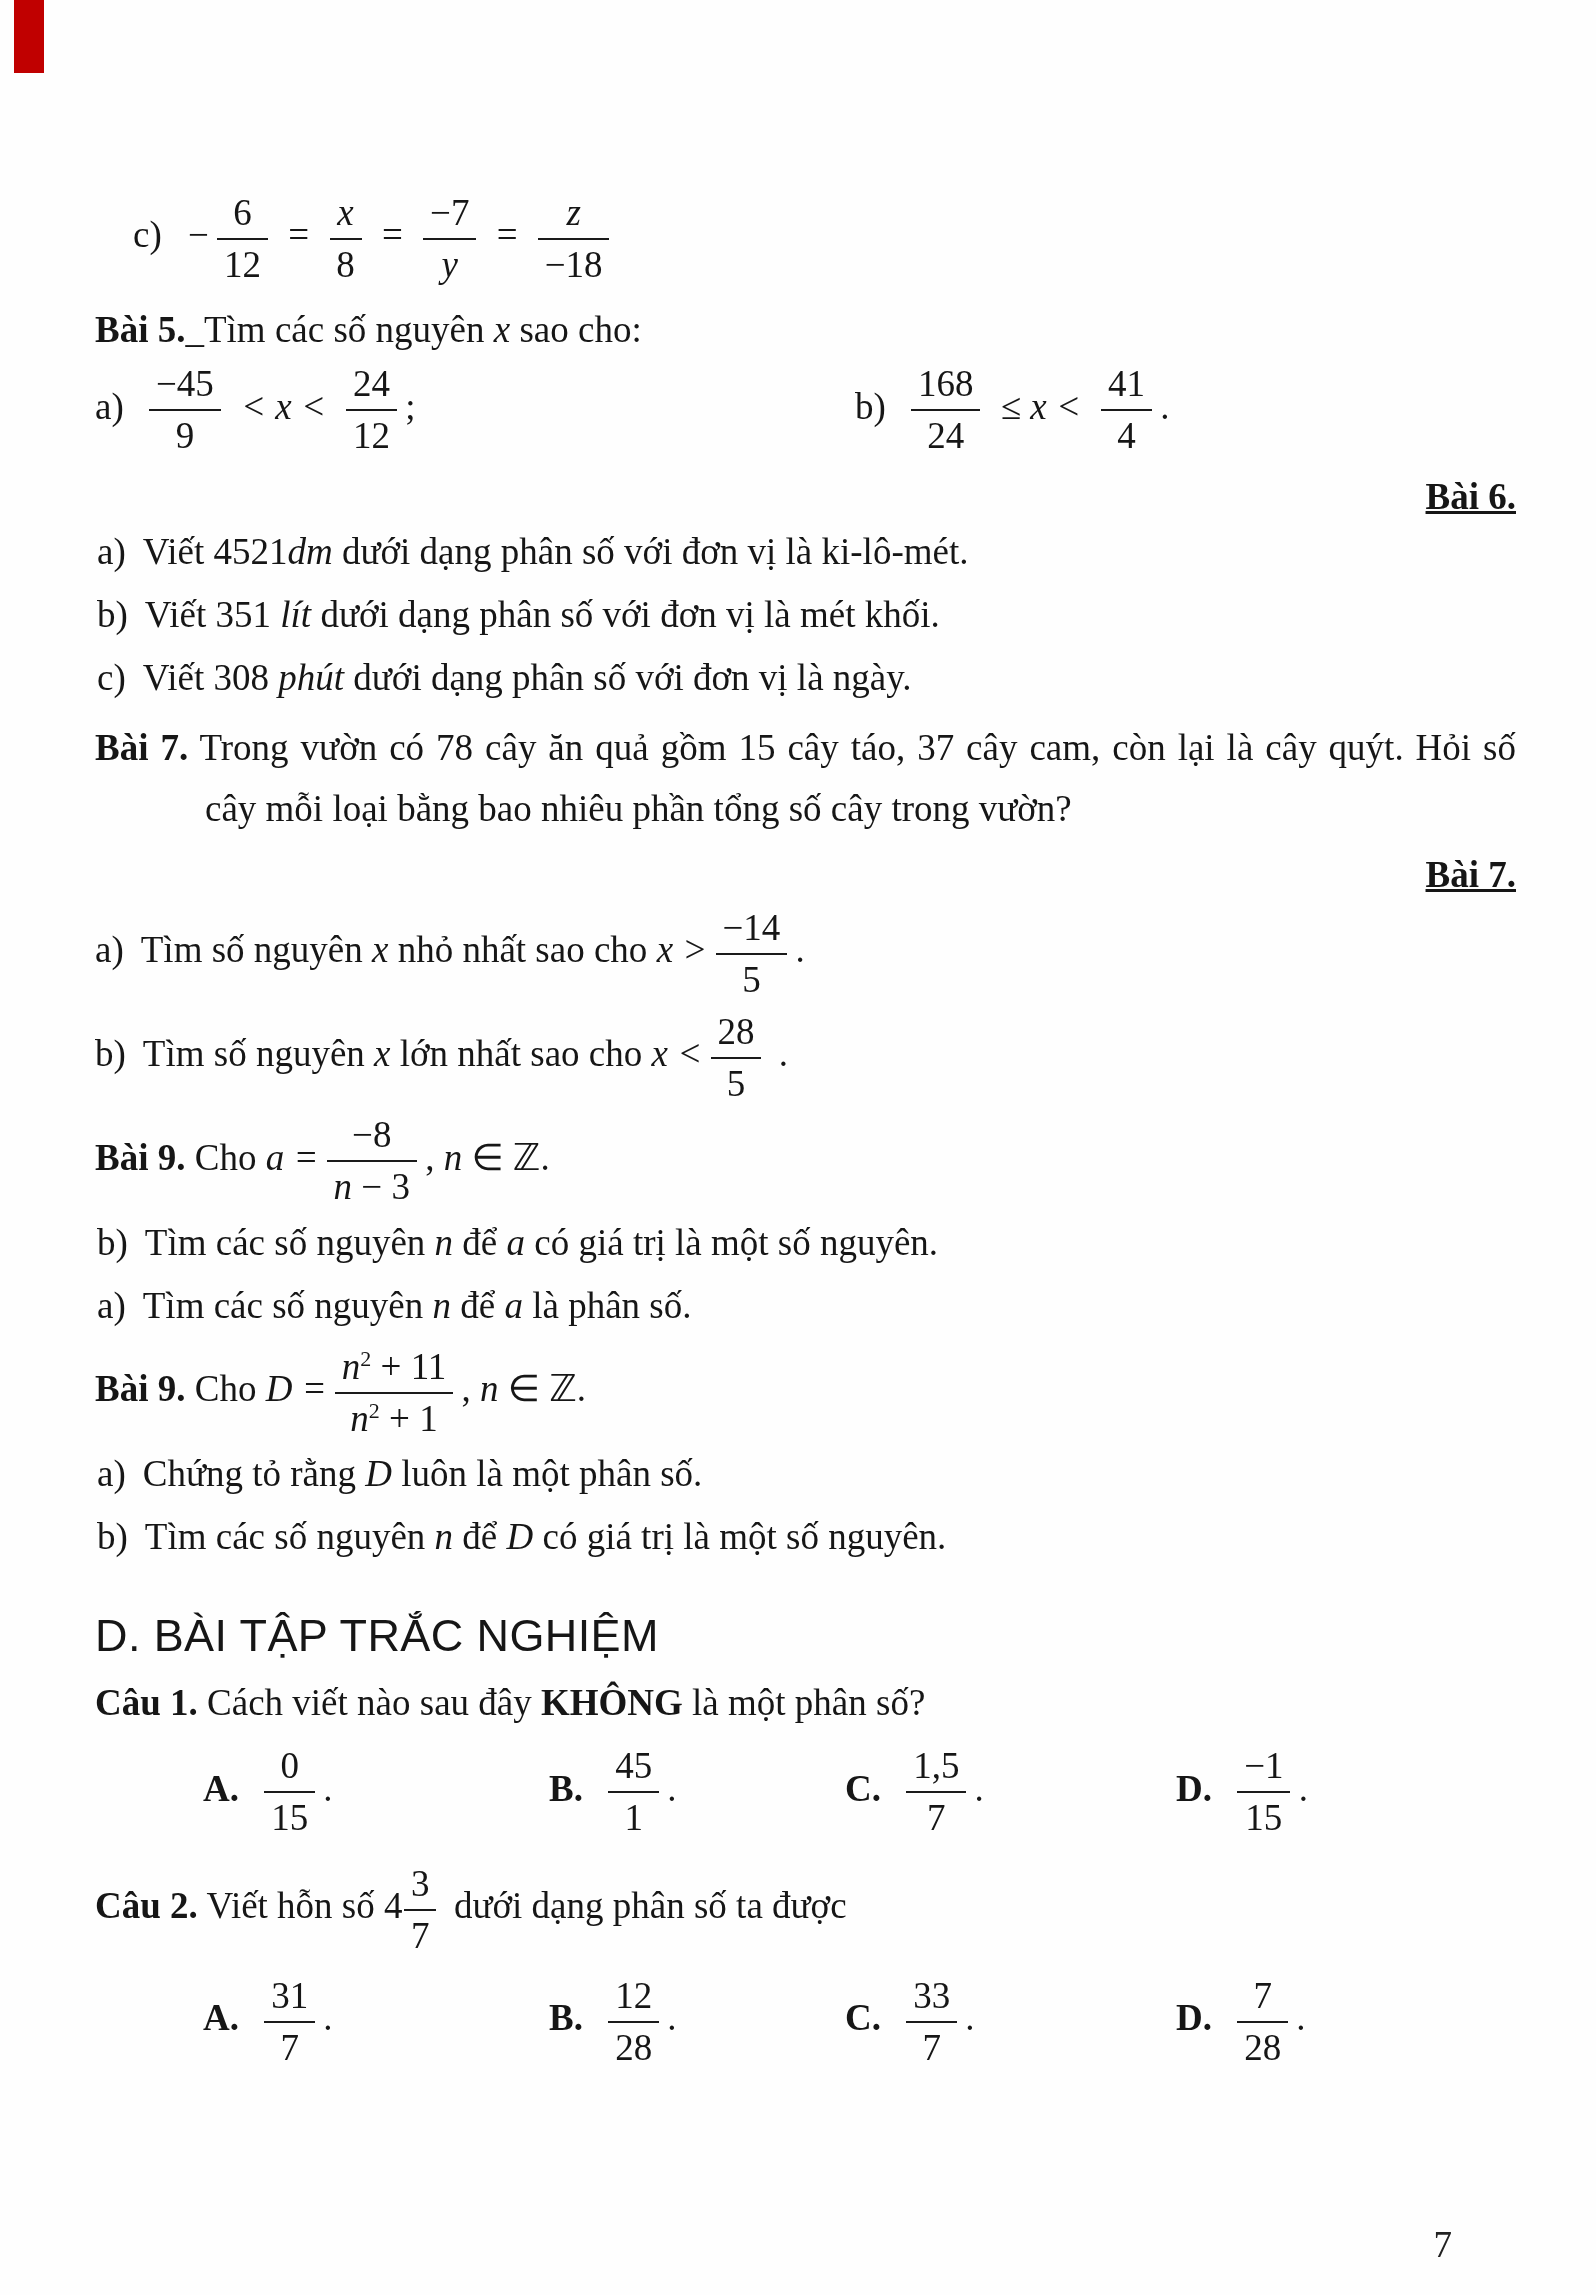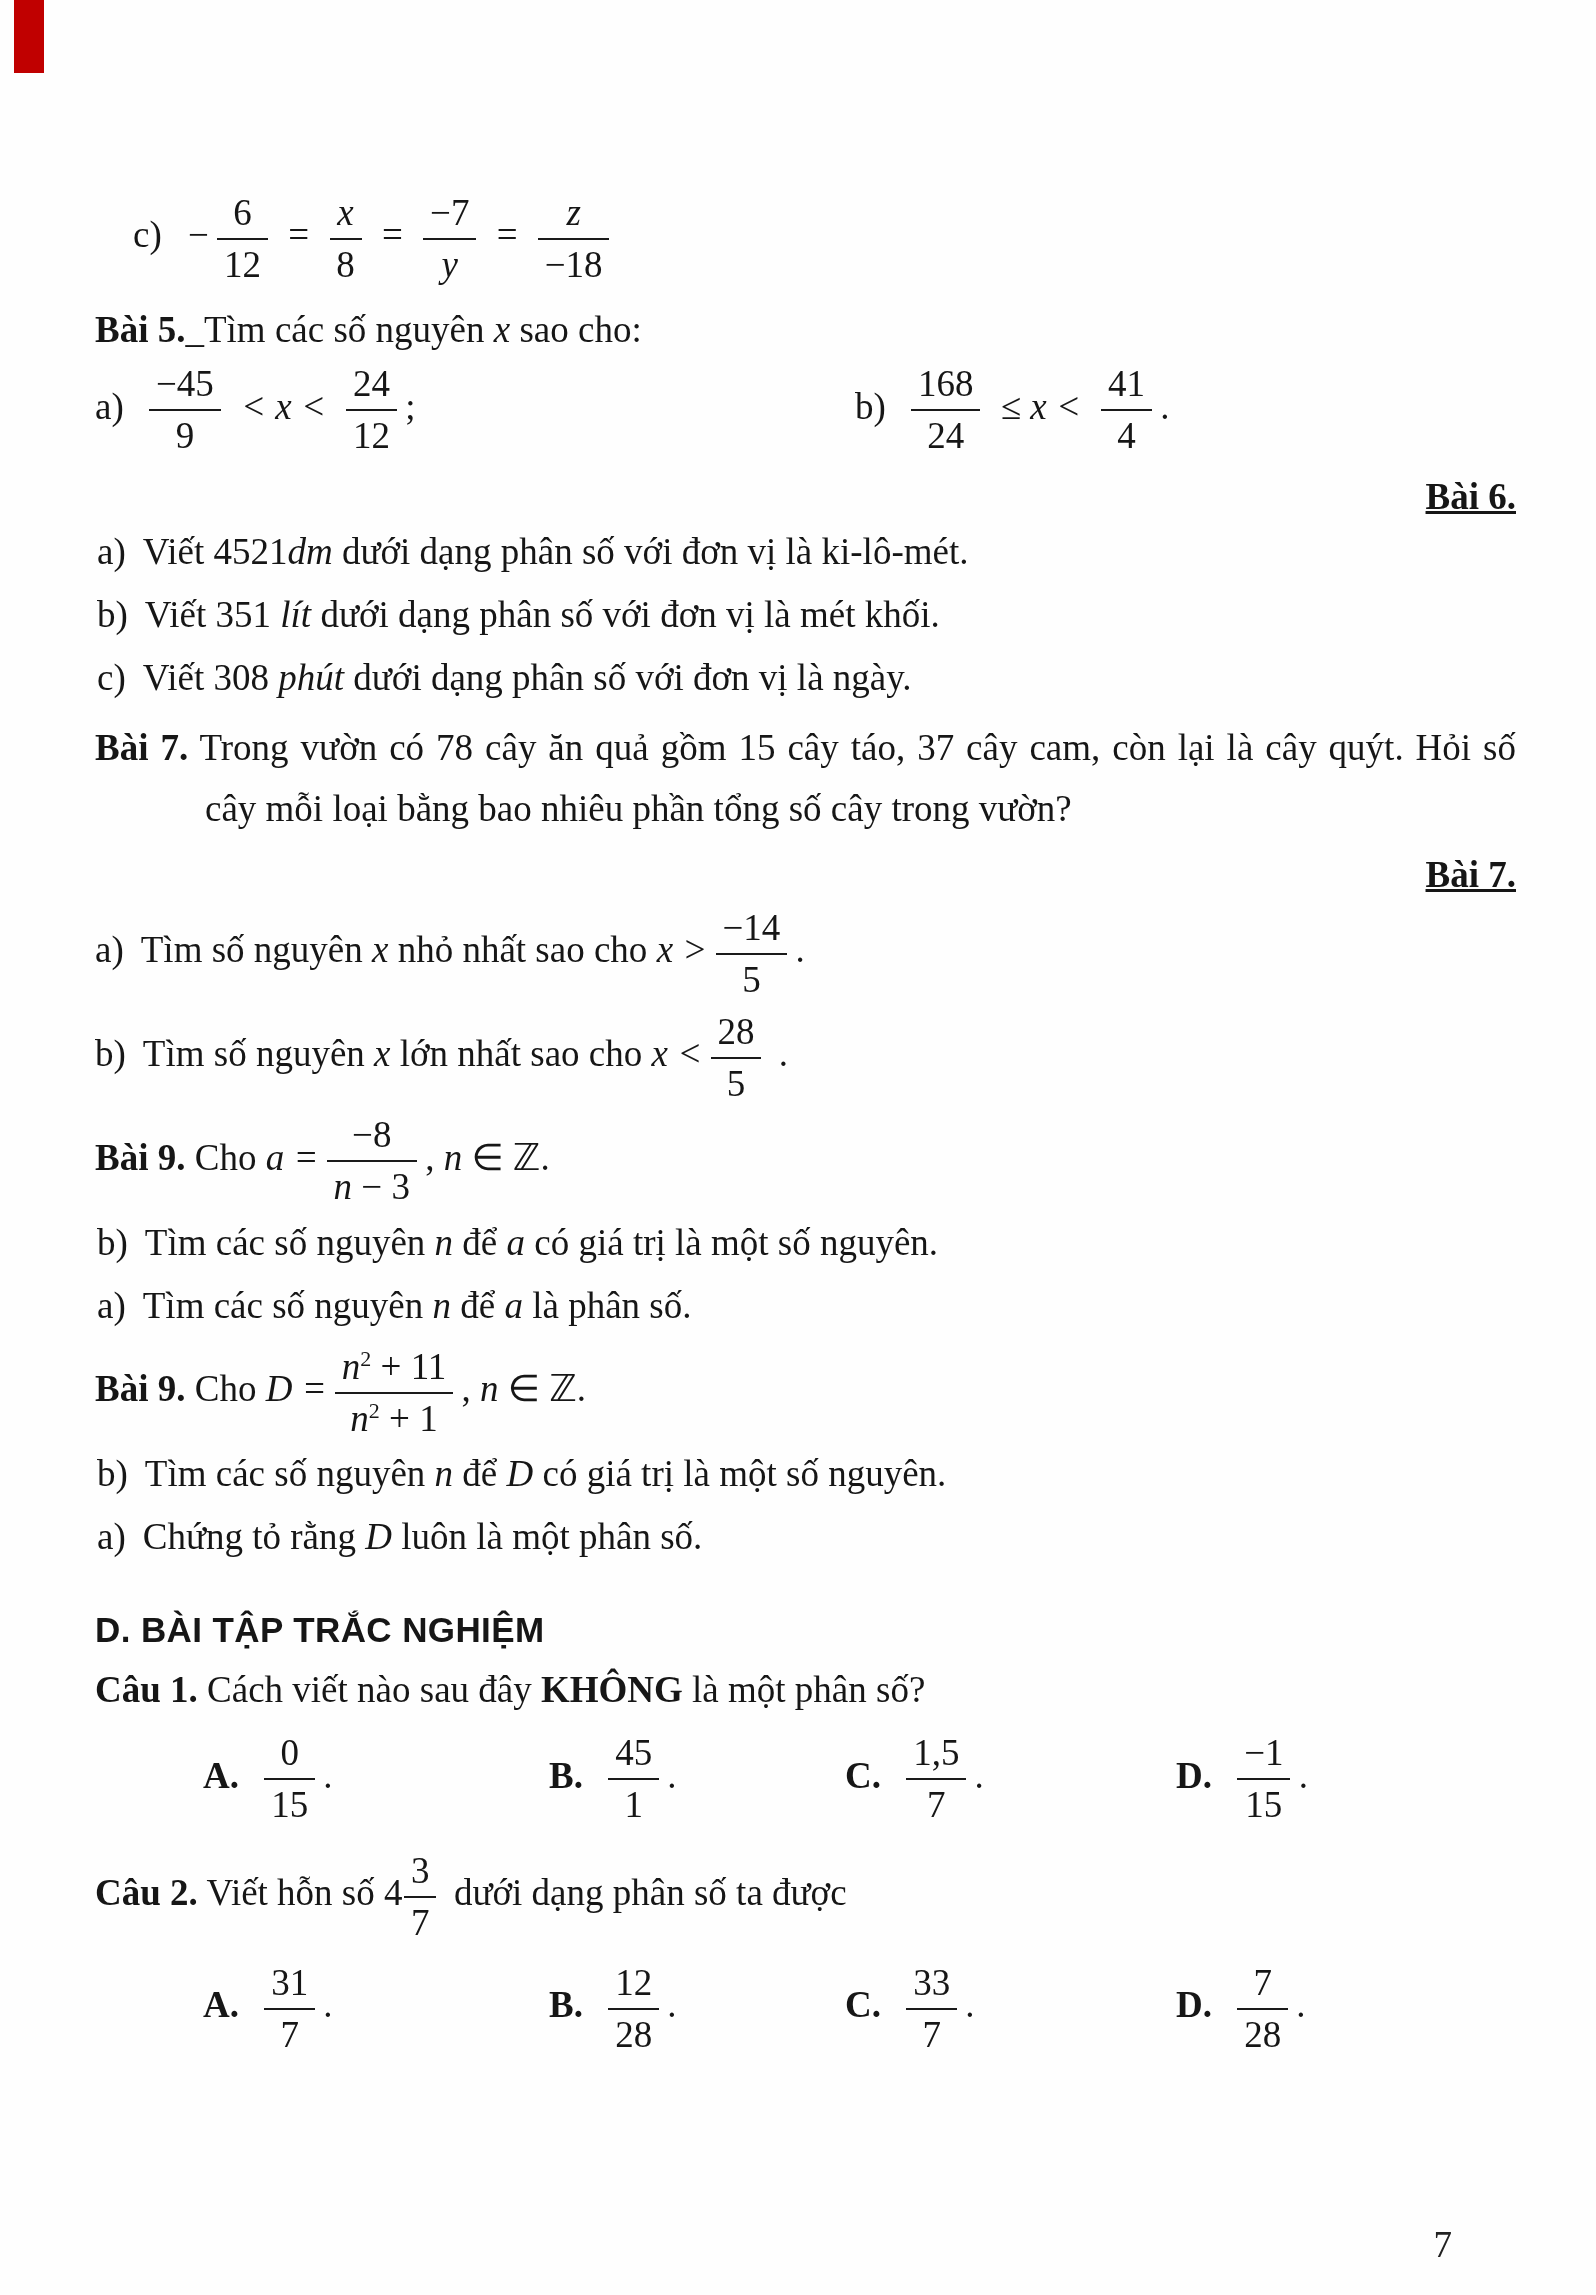--- a/index.html
+++ b/index.html
@@ -39,21 +39,21 @@
   .list-item { margin:0 2px 15px; }
   .para {
     margin:3.4px 0 12px; padding-left:110px; text-indent:-110px;
     text-align:justify; line-height:1.65;
   }
   .frac-item { margin:0 0 8.4px; }
   .head-line { margin:1.7px 0 10px; }
   .sans-heading {
     margin:46px 0 13.5px;
     font-family:"Liberation Sans", sans-serif;
-    font-weight:bold; font-size:35px; letter-spacing:0.4px;
+    font-weight:normal; font-size:45px; letter-spacing:0.4px;
   }
   .q-line { margin:0 0 17px; }
   .opts { display:flex; align-items:center; padding-left:108px; margin:0 0 22px; }
   .opts .o1 { flex:0 0 346px; }
   .opts .o2 { flex:0 0 296px; }
   .opts .o3 { flex:0 0 331px; }
   .opts .o4 { flex:1 1 auto; }
   .pageno {
     position:absolute; right:145px; bottom:29px;
     font-size:37px; color:#222;
@@ -119,24 +119,24 @@
     <div class="list-item">
       <span class="lbl">a)</span><span>Tìm các số nguyên </span><span class="mi">n</span><span> để </span><span class="mi">a</span><span> là phân số.</span>
     </div>
 
     <div class="head-line">
       <span class="bt">Bài 9.</span>
       <span>Cho </span><span class="mi">D =</span><span class="frac"><span class="num"><span class="mi">n</span><sup>2</sup><span> + 11</span></span><span class="den"><span class="mi">n</span><sup>2</sup><span> + 1</span></span></span><span>,</span>
       <span class="mi">n</span><span> ∈ ℤ.</span>
     </div>
     <div class="list-item">
-      <span class="lbl">b)</span><span>Tìm các số nguyên </span><span class="mi">n</span><span> để </span><span class="mi">D</span><span> có giá trị là một số nguyên.</span>
+      <span class="lbl">a)</span><span>Chứng tỏ rằng </span><span class="mi">D</span><span> luôn là một phân số.</span>
     </div>
     <div class="list-item">
-      <span class="lbl">a)</span><span>Chứng tỏ rằng </span><span class="mi">D</span><span> luôn là một phân số.</span>
+      <span class="lbl">b)</span><span>Tìm các số nguyên </span><span class="mi">n</span><span> để </span><span class="mi">D</span><span> có giá trị là một số nguyên.</span>
     </div>
 
     <div class="sans-heading">D. BÀI TẬP TRẮC NGHIỆM</div>
 
     <div class="q-line">
       <span class="bt">Câu 1.</span><span> Cách viết nào sau đây </span><span class="bt">KHÔNG</span><span> là một phân số?</span>
     </div>
     <div class="opts">
       <span class="o1"><span class="bt lbl">A.</span><span class="frac"><span class="num">0</span><span class="den">15</span></span><span>.</span></span>
       <span class="o2"><span class="bt lbl">B.</span><span class="frac"><span class="num">45</span><span class="den">1</span></span><span>.</span></span>

